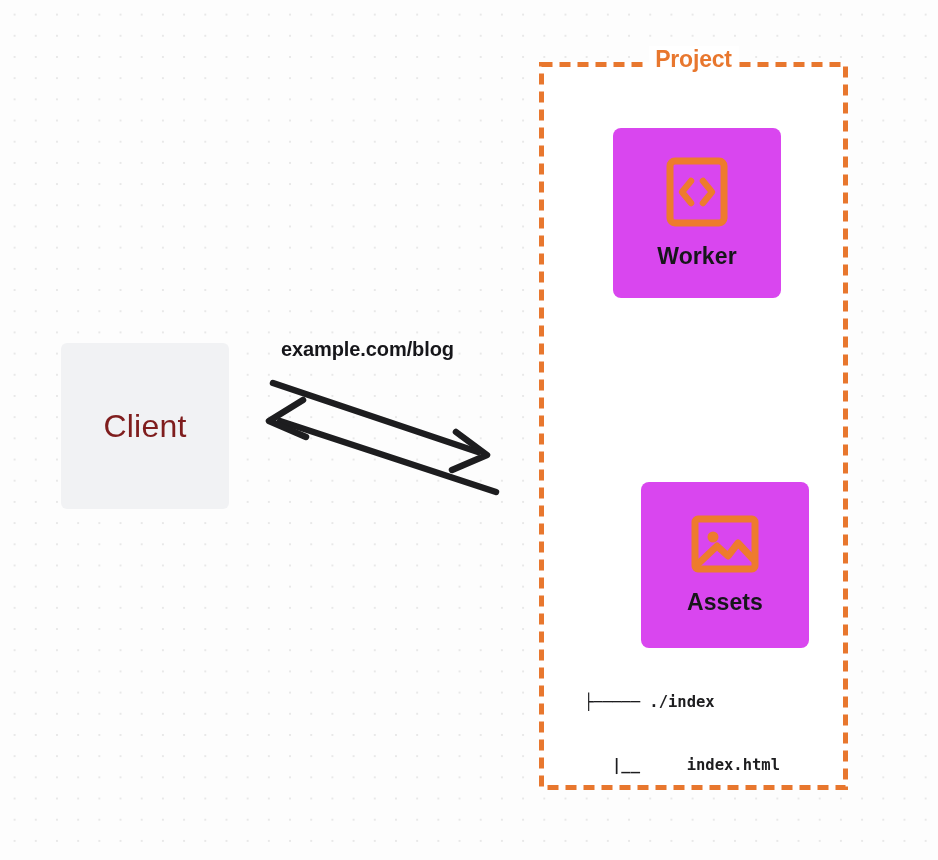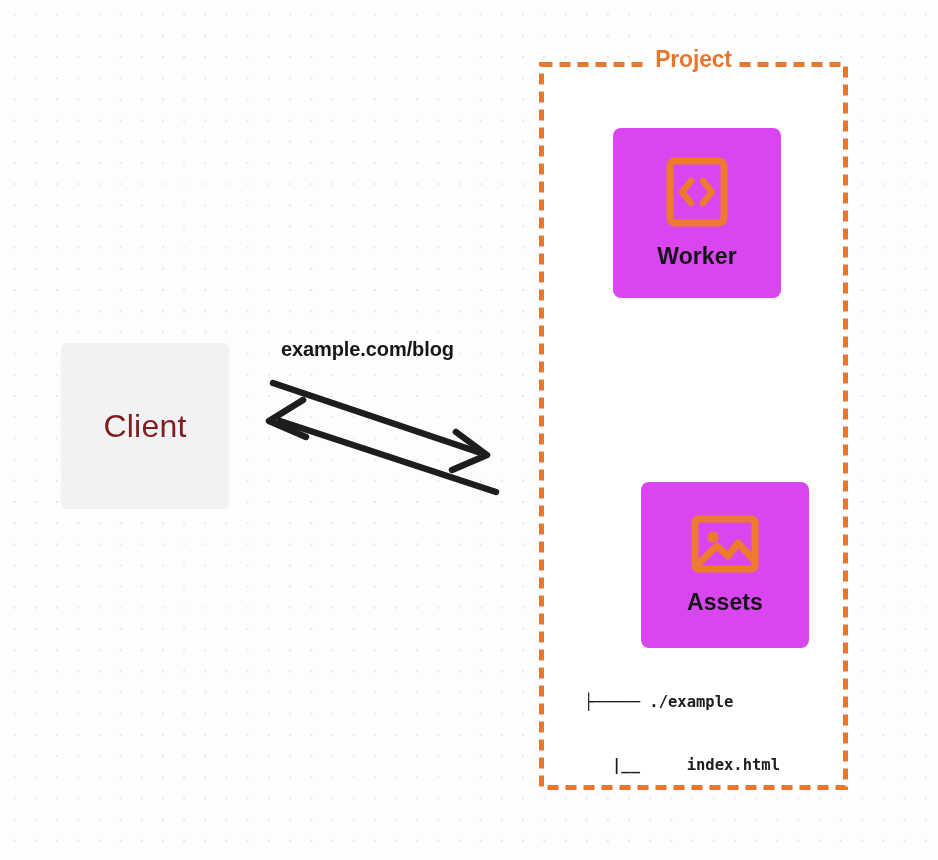--- a/index.html
+++ b/index.html
@@ -187,19 +187,19 @@
     <div class="service-card assets-card">
       <svg class="service-icon" width="68" height="58" viewBox="0 0 68 58">
         <rect x="4" y="4" width="60" height="50" rx="3" ry="3" fill="none" stroke="#ee7b2d" stroke-width="7"></rect>
         <circle cx="22" cy="22" r="5.5" fill="#ee7b2d"></circle>
         <polyline points="8,48 26,31 37,41 47,28 62,44" fill="none" stroke="#ee7b2d" stroke-width="7" stroke-linecap="round" stroke-linejoin="round"></polyline>
       </svg>
       <span class="service-label">Assets</span>
     </div>
 
     <div class="file-tree">
-      <span class="tree-row">├───── ./example</span>
+      <span class="tree-row">├───── ./index</span>
       <span class="tree-row">   |__     index.html</span>
       
     </div>
 
   </div>
 </div>
 
 </body></html>

